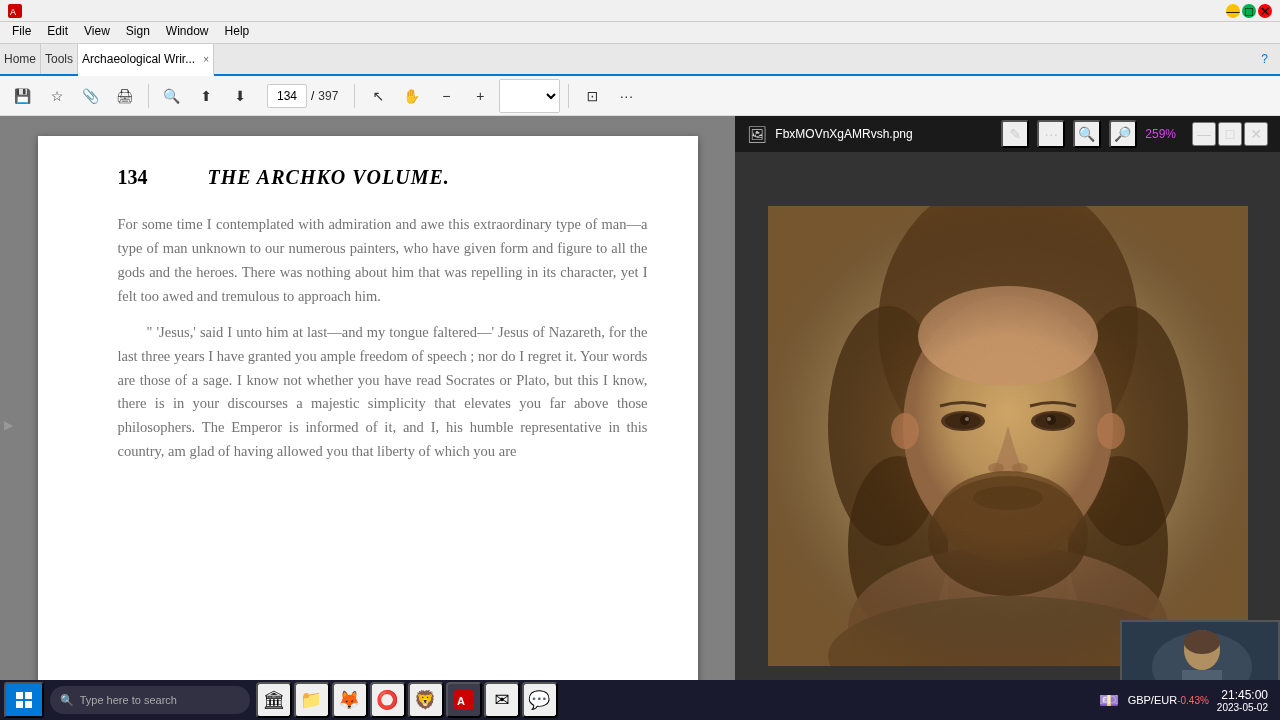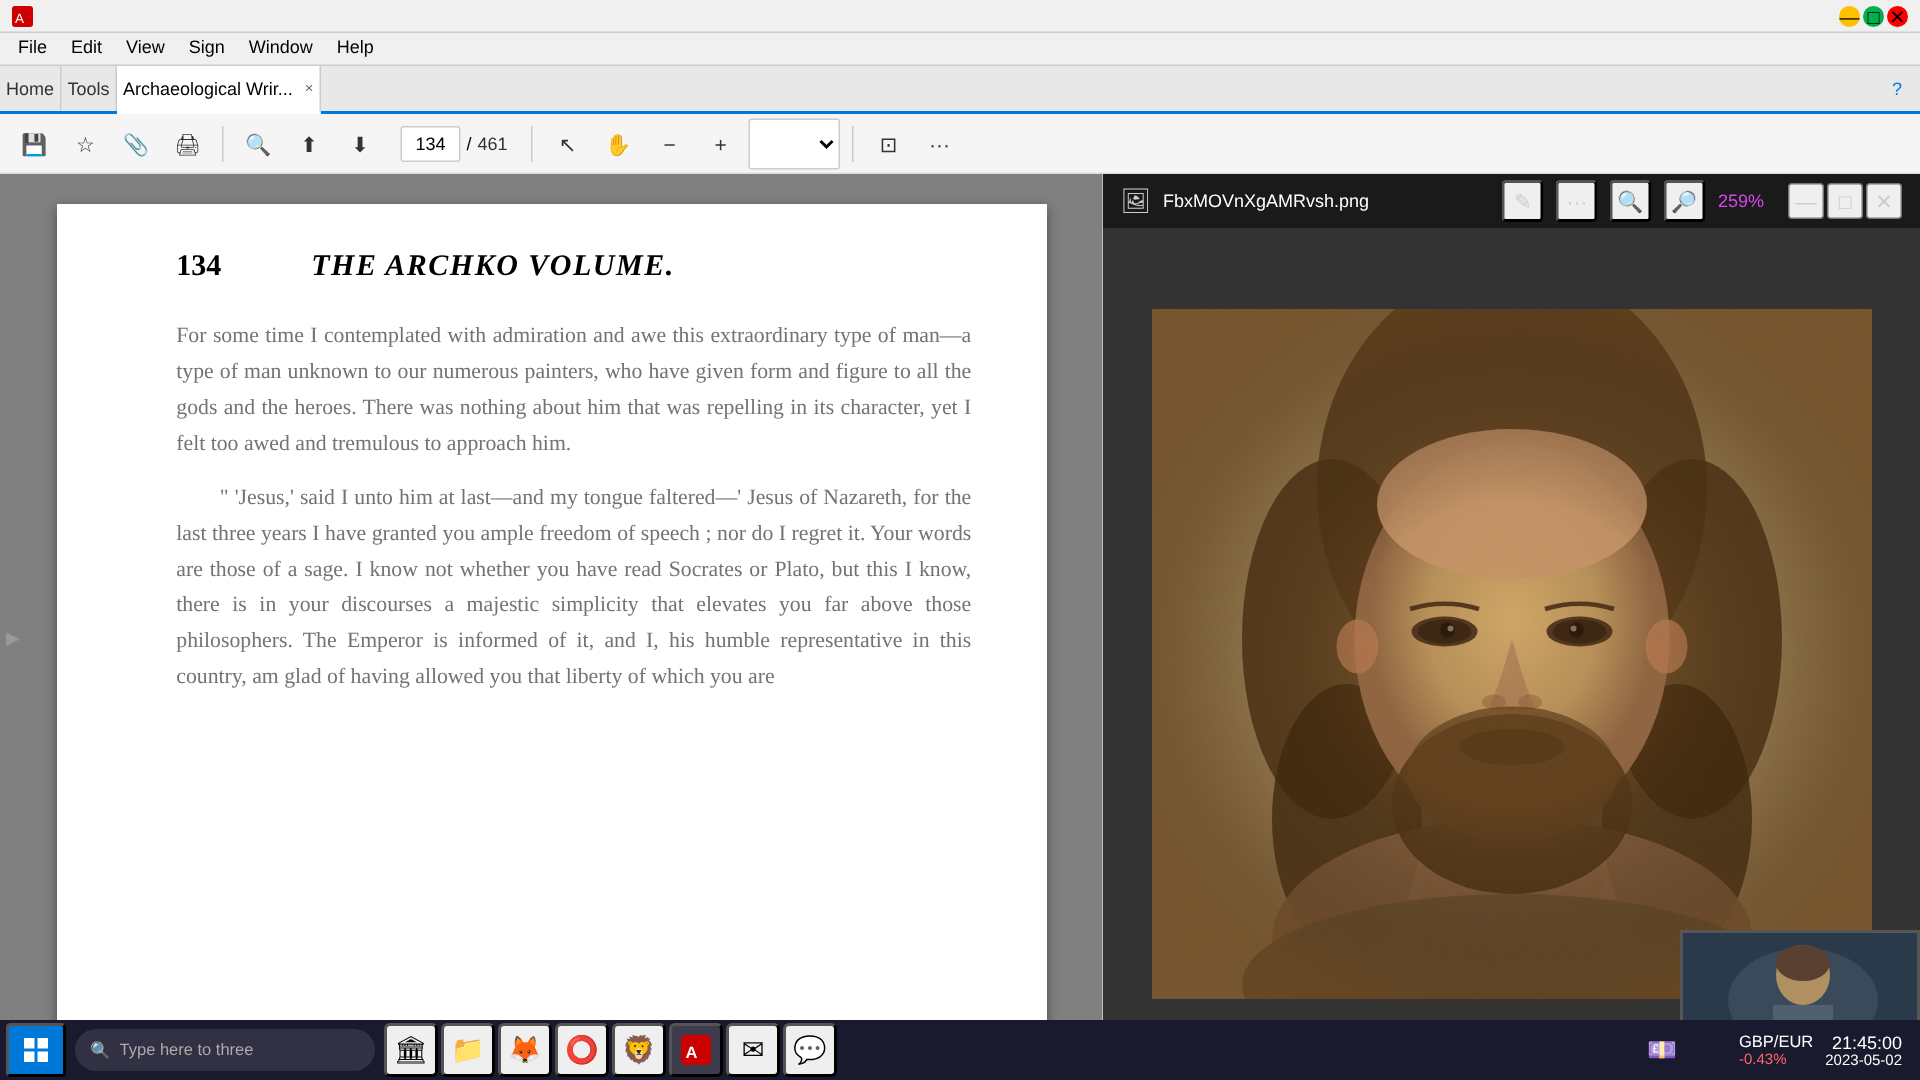--- a/index.html
+++ b/index.html
@@ -356,23 +356,22 @@
       margin-left: auto;
       display: flex;
       align-items: center;
       gap: 8px;
       padding-right: 8px;
       color: #fff;
       font-size: 11px;
     }
     .currency-info {
       display: flex;
-      flex-direction: column;
-      align-items: flex-start;
-      margin-left: 33px;
+      flex-direction: row;
+      align-items: center;
     }
     .currency-pair { font-size: 11px; }
     .currency-change { font-size: 10px; color: #ff6666; }
     .clock {
       display: flex;
       flex-direction: column;
       align-items: flex-end;
     }
     .clock-time { font-size: 12px; }
     .clock-date { font-size: 10px; }
@@ -422,21 +421,21 @@
   <button class="tool-btn" title="Bookmark">☆</button>
   <button class="tool-btn" title="Attach">📎</button>
   <button class="tool-btn" title="Print">🖨</button>
   <div class="toolbar-sep"></div>
   <button class="tool-btn" title="Zoom Out">🔍</button>
   <button class="tool-btn" title="Previous Page">⬆</button>
   <button class="tool-btn" title="Next Page">⬇</button>
   <div class="page-nav">
     <input class="page-input" type="text" value="134" style="">
     <span style="font-size:12px;">/</span>
-    <span class="page-total">461</span>
+    <span class="page-total">397</span>
   </div>
   <div class="toolbar-sep"></div>
   <button class="tool-btn" title="Select">↖</button>
   <button class="tool-btn" title="Hand Tool">✋</button>
   <button class="tool-btn" title="Zoom Out">−</button>
   <button class="tool-btn" title="Zoom In">+</button>
   <select class="zoom-select">
     <option selected="">208%</option>
     <option>50%</option>
     <option>75%</option>
@@ -590,21 +589,21 @@
   <button class="taskbar-btn taskbar-start">
     <svg width="16" height="16" viewBox="0 0 16 16">
         <rect width="7" height="7" fill="white" x="0" y="0"></rect>
         <rect width="7" height="7" fill="white" x="9" y="0"></rect>
         <rect width="7" height="7" fill="white" x="0" y="9"></rect>
         <rect width="7" height="7" fill="white" x="9" y="9"></rect>
       </svg>
   </button>
   <div class="search-bar">
     <span style="margin-right:6px;">🔍</span>
-    <span>Type here to three</span>
+    <span>Type here to search</span>
   </div>
   <div class="taskbar-apps">
     <button class="app-icon-btn">🏛</button>
     <button class="app-icon-btn">📁</button>
     <button class="app-icon-btn">🦊</button>
     <button class="app-icon-btn">⭕</button>
     <button class="app-icon-btn">🦁</button>
     <button class="app-icon-btn" style="background:rgba(255,255,255,0.15);">
       <svg width="20" height="20" viewBox="0 0 20 20">
           <rect width="20" height="20" fill="#cc0000" rx="3"></rect>

